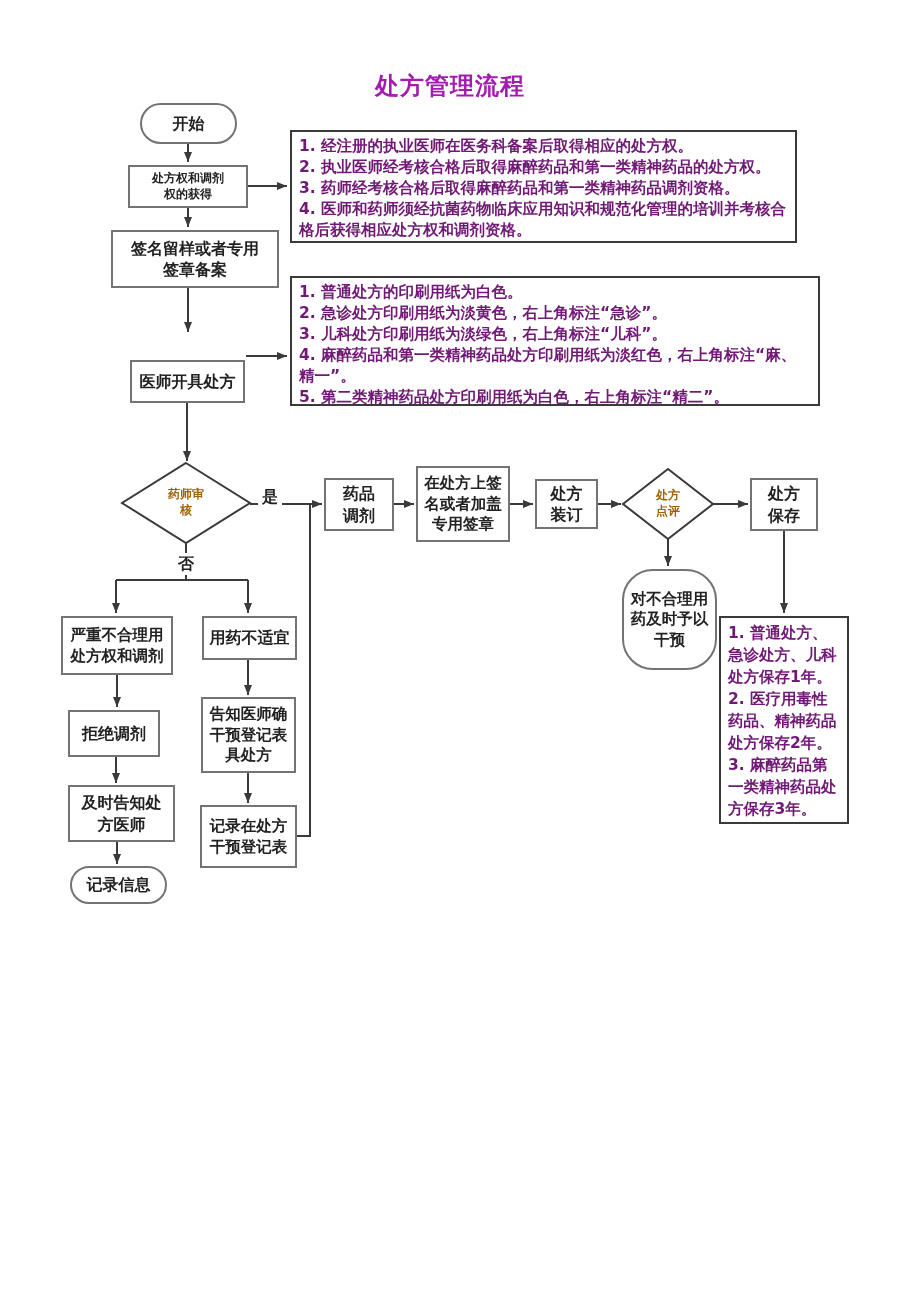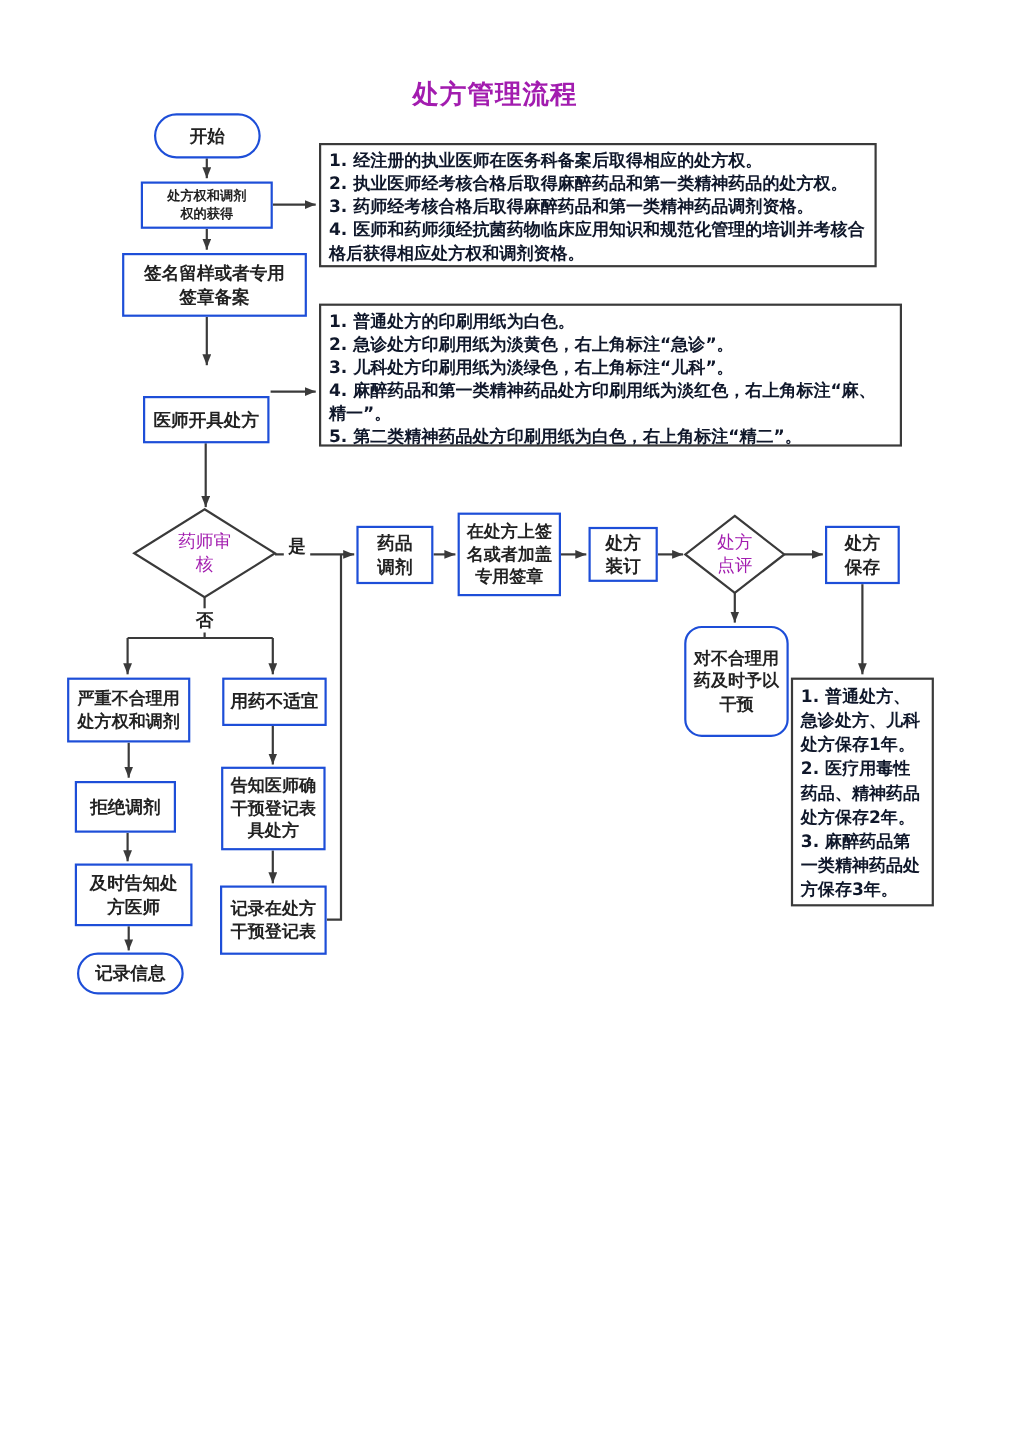--- a/index.html
+++ b/index.html
@@ -14,42 +14,42 @@
   .connectors{position:absolute;left:0;top:0;width:920px;height:1301px;z-index:1;}
   .connectors line,.connectors polyline{stroke:#3a3a3a;stroke-width:2;fill:none;}
   .connectors polygon.diamond{fill:#ffffff;stroke:#3a3a3a;stroke-width:2;}
   .page-title{
     position:absolute;left:340px;top:70px;width:220px;height:30px;
     font-size:24px;font-weight:600;text-align:center;letter-spacing:1px;
     z-index:3;color:#a21caf;
   }
   .node{
     position:absolute;z-index:2;
-    background:#ffffff;border:2px solid #1d4ed8;
+    background:#ffffff;border:2px solid #737373;
     display:flex;align-items:center;justify-content:center;
     text-align:center;font-size:16px;font-weight:600;line-height:1.32;
     white-space:pre-line;box-sizing:border-box;color:#222;
   }
   .stadium{border-radius:22px;}
-  .soft{border-radius:16px;}
+  .soft{border-radius:31px;}
   .dtext{
     position:absolute;z-index:3;background:transparent;border:none;
     display:flex;align-items:center;justify-content:center;
-    text-align:center;font-size:16px;font-weight:400;line-height:1.3;
-    white-space:pre-line;color:#a21caf;
+    text-align:center;font-size:12px;font-weight:700;line-height:1.3;
+    white-space:pre-line;color:#a16207;
   }
   .edge-label{
     position:absolute;z-index:3;background:#ffffff;
     font-size:16px;font-weight:600;color:#222;
     display:flex;align-items:center;justify-content:center;
   }
   .note{
     position:absolute;z-index:2;
     background:#ffffff;border:2px solid #3a3a3a;
-    font-size:15.5px;font-weight:600;line-height:21px;color:#0f172a;
+    font-size:15.5px;font-weight:600;line-height:21px;color:#701a75;
     padding:4px 7px;box-sizing:border-box;
     white-space:pre-line;text-align:left;
   }
   .note.tall{line-height:22px;}
 </style>
 </head>
 <body>
 
 <div class="canvas">
 

